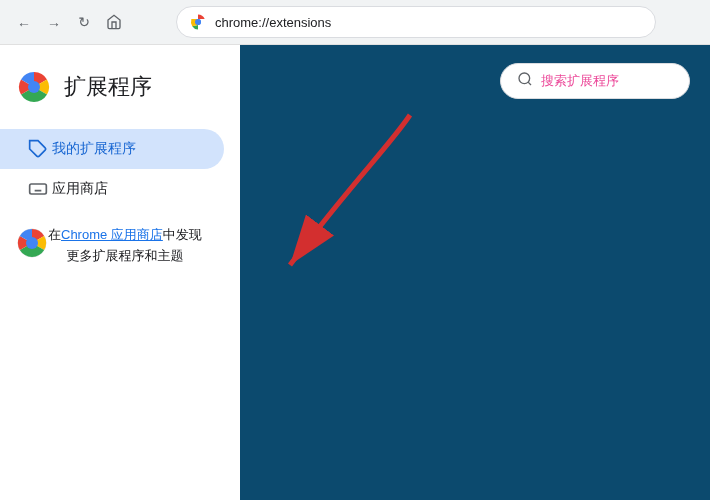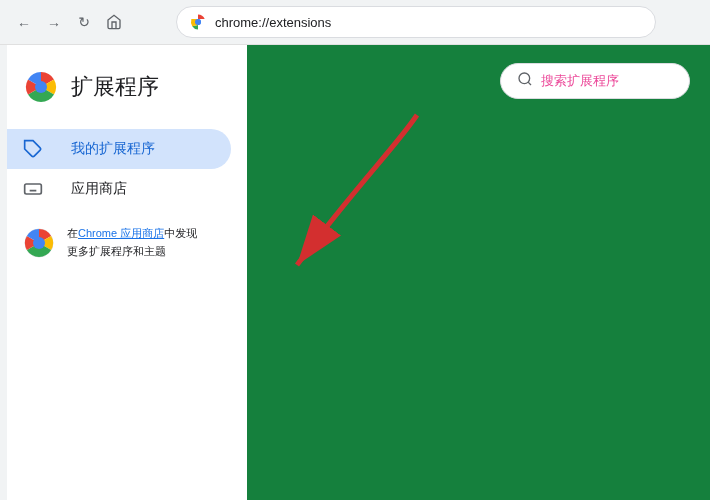--- a/index.html
+++ b/index.html
@@ -63,24 +63,23 @@
       flex-shrink: 0;
     }
 
     .address-text {
       font-size: 13px;
       color: #202124;
     }
 
     
     .page-content {
-      background: #15803d;
+      background: #0c4a6e;
       height: calc(500px - 45px);
       display: flex;
-      margin-left: 7px;
     }
 
     
     .sidebar {
       width: 240px;
       padding: 16px 0;
       flex-shrink: 0;
       background: white;
     }
 
@@ -99,22 +98,22 @@
 
     .page-title {
       font-size: 22px;
       color: #202124;
       font-weight: 400;
     }
 
     .sidebar-item {
       display: flex;
       align-items: center;
-      gap: 28px;
-      padding: 10px 16px;
+      gap: 4px;
+      padding: 10px 28px;
       cursor: pointer;
       border-radius: 0 24px 24px 0;
       margin-right: 16px;
       font-size: 14px;
       color: #202124;
     }
 
     .sidebar-item.active {
       background: #d2e3fc;
       color: #1967d2;
@@ -131,24 +130,25 @@
     }
 
     .sidebar-item.active .sidebar-icon {
       color: #1967d2;
     }
 
     .sidebar-link-area {
       padding: 16px 16px;
       display: flex;
       align-items: flex-start;
-      gap: 12px;
-      font-size: 11px;
+      gap: 0;
+      font-size: 13px;
       color: #202124;
       line-height: 1.6;
+      text-align: center;
     }
 
     .chrome-store-icon {
       width: 32px;
       height: 32px;
       flex-shrink: 0;
       margin-top: 2px;
     }
 
     .link-text a {

